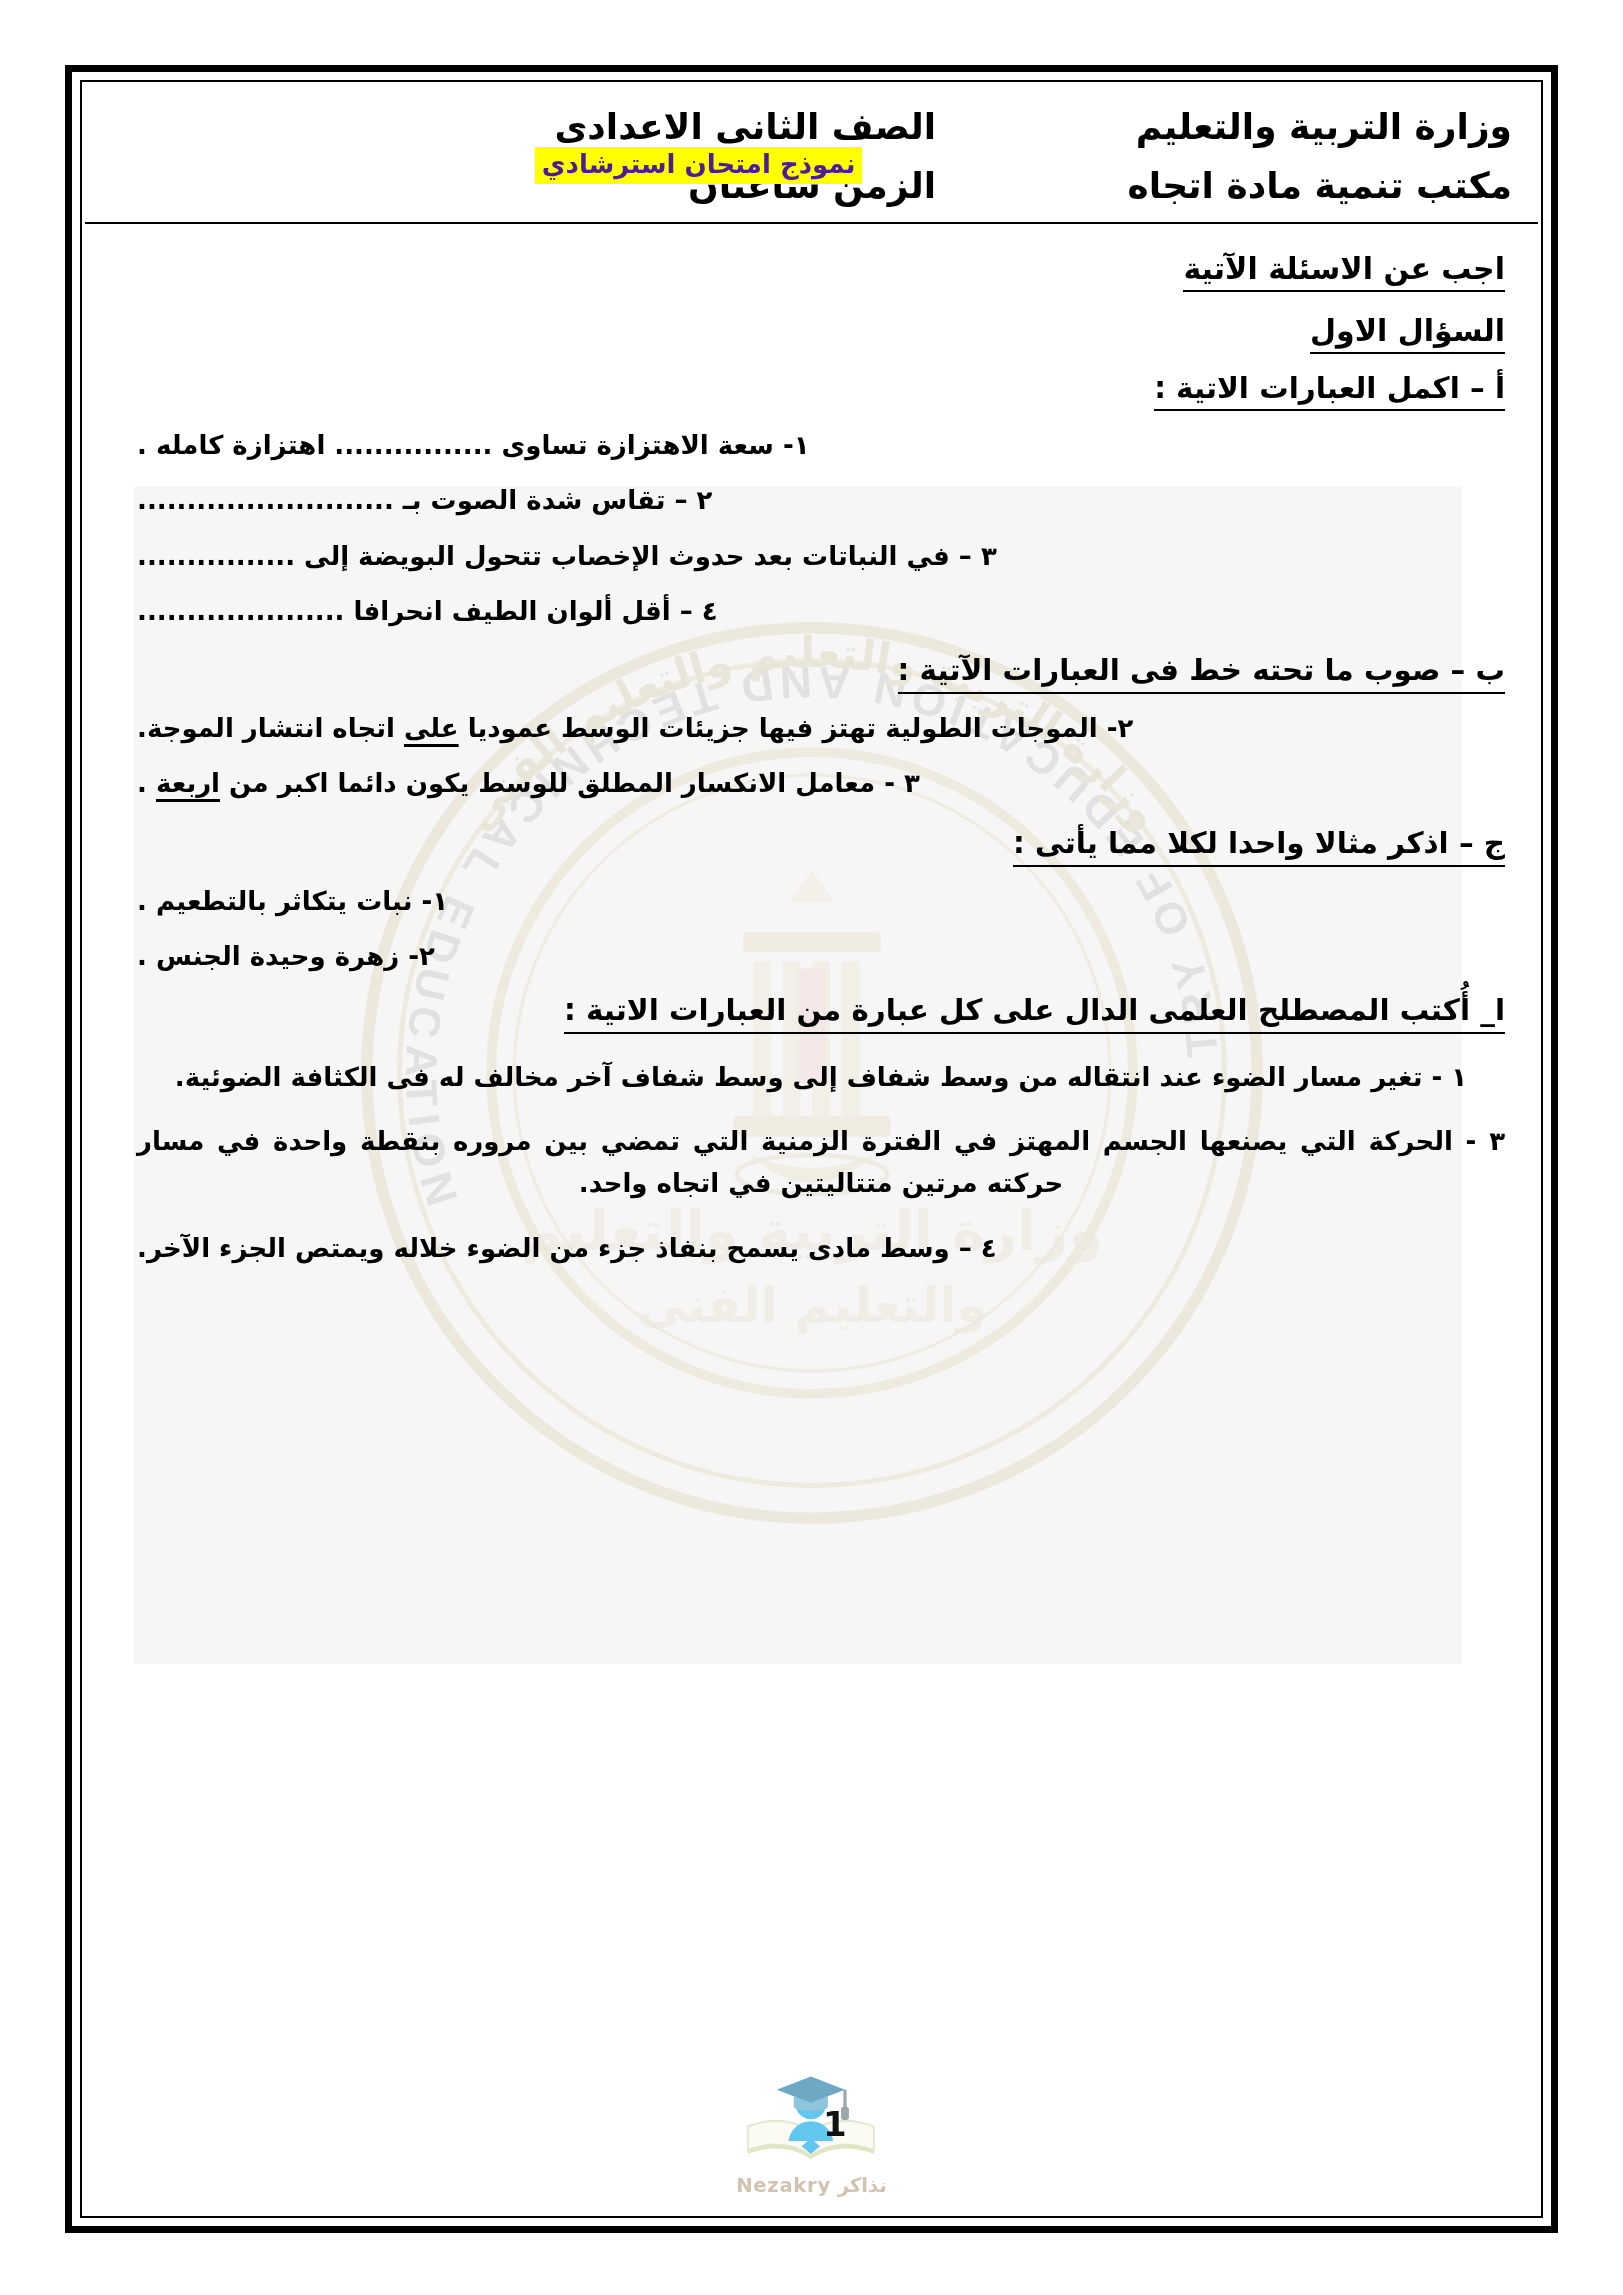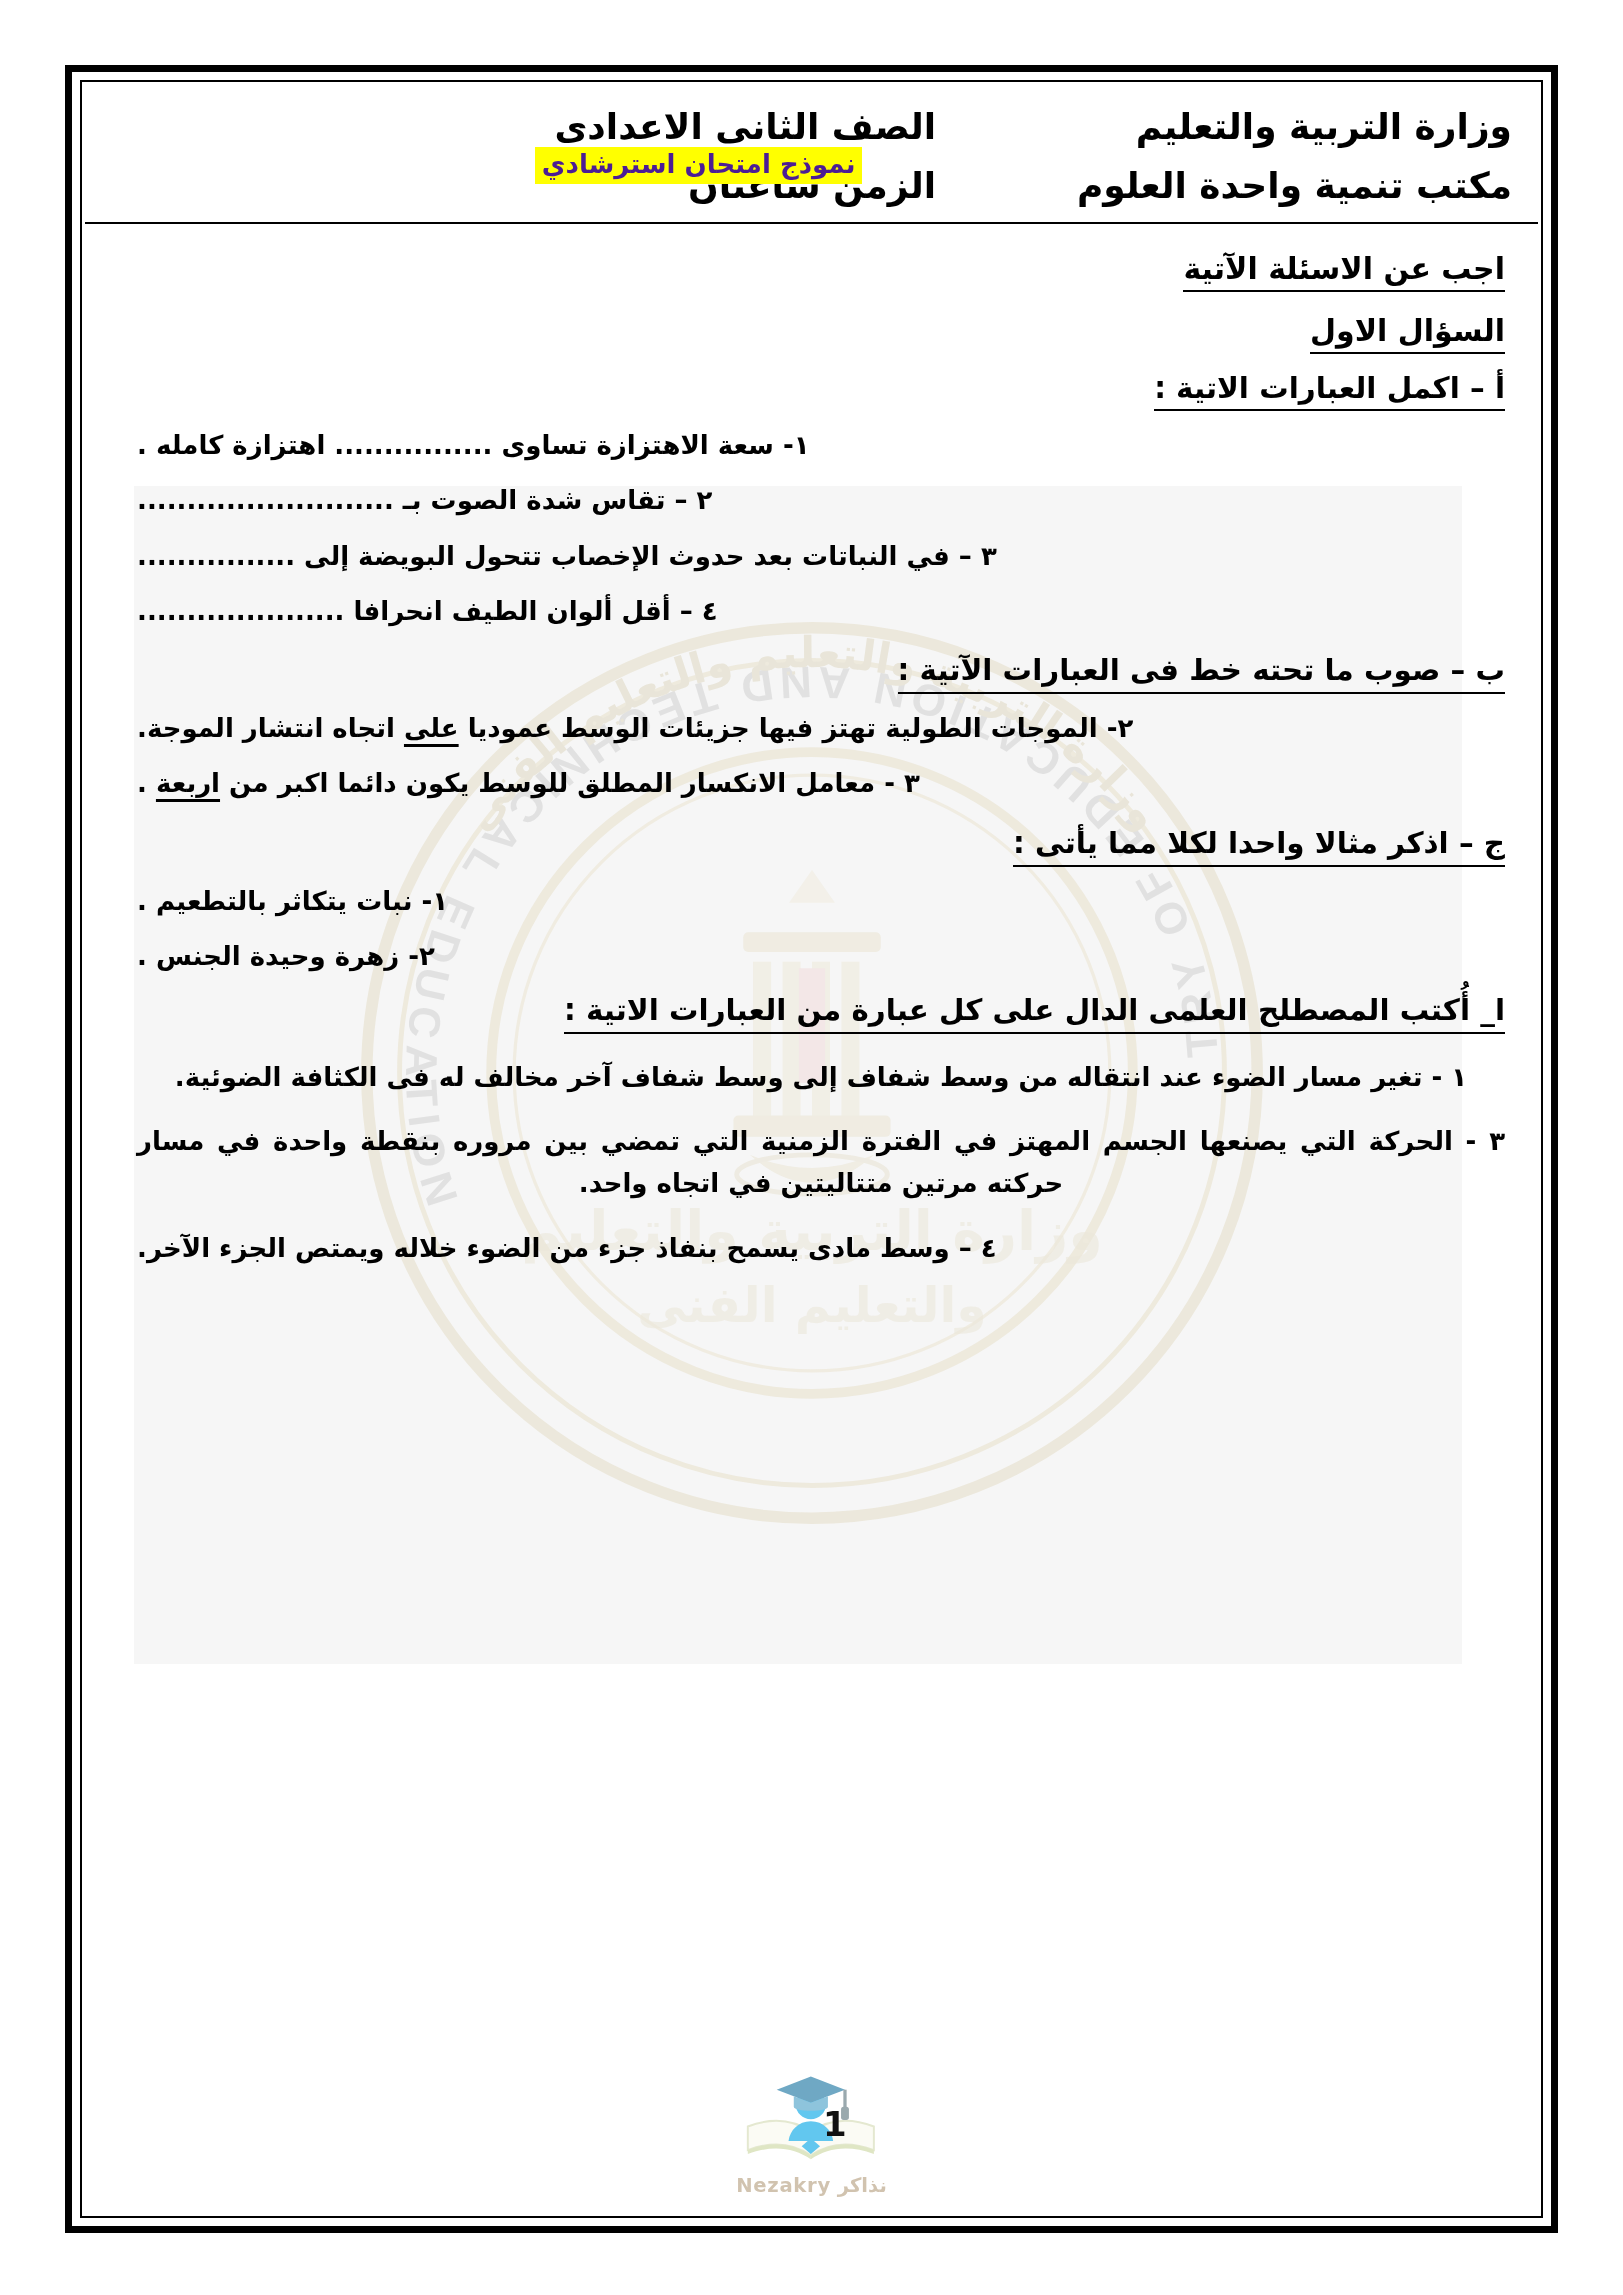--- a/index.html
+++ b/index.html
@@ -260,21 +260,21 @@
       <text x="300" y="452" text-anchor="middle" fill="#d6caa4" font-size="30" font-weight="bold" font-family="DejaVu Sans, sans-serif">والتعليم الفنى</text>
     </g>
   </svg>
 
   <div class="frame-outer"></div>
   <div class="frame-inner"></div>
 
   <div class="header">
     <div class="header-right">
       <div class="hdr-line">وزارة التربية والتعليم</div>
-      <div class="hdr-line">مكتب تنمية واحدة العلوم</div>
+      <div class="hdr-line">مكتب تنمية مادة اتجاه</div>
     </div>
     <div class="header-left">
       <div class="hdr-line">الصف الثانى الاعدادى</div>
       <div class="hdr-line">الزمن ساعتان</div>
     </div>
     <div class="header-center">
       <span class="exam-badge">نموذج امتحان استرشادي</span>
     </div>
   </div>
   <div class="header-rule"></div>

